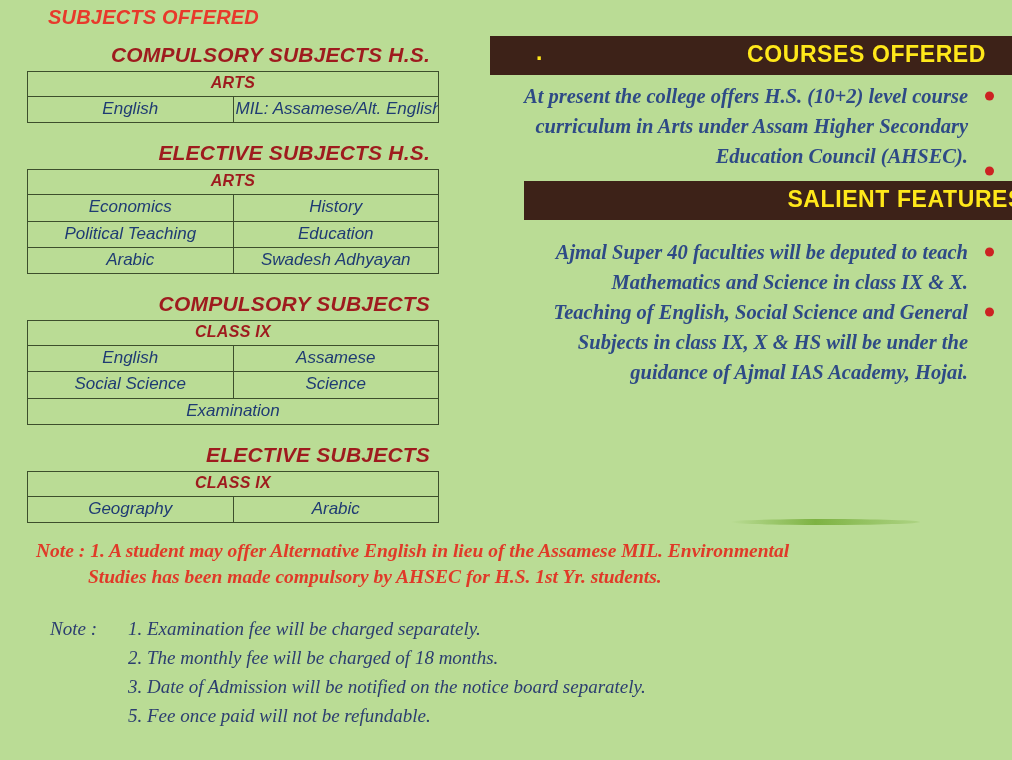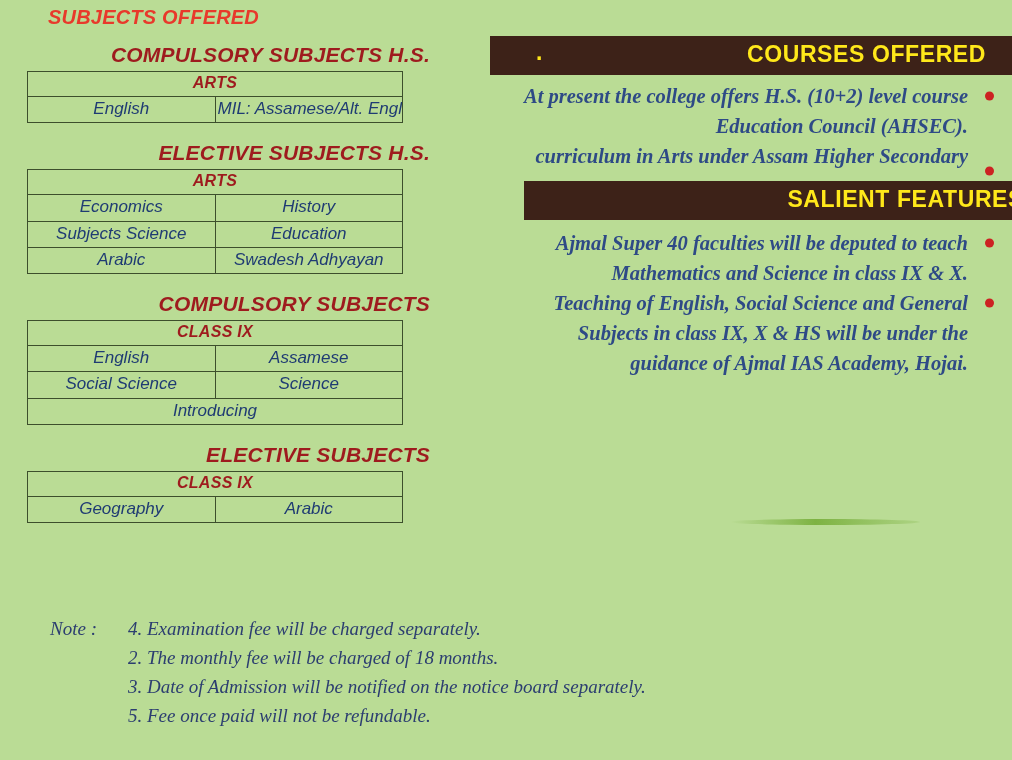--- a/index.html
+++ b/index.html
@@ -41,21 +41,21 @@
     font-size: 21px;
     font-weight: bold;
     text-align: right;
     letter-spacing: 0.2px;
     margin: 0;
     padding: 0;
     font-family: "Liberation Sans", sans-serif;
   }
   .subj-table {
     border-collapse: collapse;
-    width: 376px;
+    width: 412px;
     margin: 4px 12px 0 27px;
     table-layout: fixed;
     padding-left: 40px;
   }
   .subj-table td {
     border: 1.5px solid #3d4f2c;
     text-align: center;
     color: #1f3b73;
     font-size: 17px;
     font-family: "Liberation Sans", sans-serif;
@@ -219,21 +219,21 @@
       <table class="subj-table">
         <tbody>
           <tr>
             <td class="hdr" colspan="2">ARTS</td>
           </tr>
           <tr>
             <td>Economics</td>
             <td>History</td>
           </tr>
           <tr>
-            <td>Subjects Science</td>
+            <td>Political Teaching</td>
             <td>Education</td>
           </tr>
           <tr>
             <td>Arabic</td>
             <td>Swadesh Adhyayan</td>
           </tr>
         </tbody>
       </table>
     </div>
 
@@ -246,21 +246,21 @@
           </tr>
           <tr>
             <td>English</td>
             <td>Assamese</td>
           </tr>
           <tr>
             <td>Social Science</td>
             <td>Science</td>
           </tr>
           <tr>
-            <td colspan="2">Introducing</td>
+            <td colspan="2">Examination</td>
           </tr>
         </tbody>
       </table>
     </div>
 
     <div class="blk4">
       <div class="sec-title">ELECTIVE SUBJECTS</div>
       <table class="subj-table">
         <tbody>
           <tr>
@@ -283,35 +283,35 @@
       <span class="lead-dot">.</span>
       <span>COURSES OFFERED</span>
     </div>
 
     <div class="rblock" style="margin-top:6px">
       <div class="rline">
         <span>At present the college offers H.S. (10+2) level course</span>
         <span class="bullet"></span>
       </div>
       <div class="rline">
+        <span>curriculum in Arts under Assam Higher Secondary</span>
+      </div>
+      <div class="rline">
         <span>Education Council (AHSEC).</span>
-      </div>
-      <div class="rline">
-        <span>curriculum in Arts under Assam Higher Secondary</span>
       </div>
       <div class="rline tight">
         <span class="bullet"></span>
       </div>
     </div>
 
     <div class="banner banner-salient" style="margin-top:10px">
       <span>SALIENT FEATURES</span>
     </div>
 
-    <div class="rblock" style="margin-top:8px">
+    <div class="rblock" style="margin-top:17px">
       <div class="rline">
         <span>Ajmal Super 40 faculties will be deputed to teach</span>
         <span class="bullet"></span>
       </div>
       <div class="rline">
         <span>Mathematics and Science in class IX &amp; X.</span>
       </div>
       <div class="rline">
         <span>Teaching of English, Social Science and General</span>
         <span class="bullet"></span>
@@ -320,25 +320,30 @@
         <span>Subjects in class IX, X &amp; HS will be under the</span>
       </div>
       <div class="rline">
         <span>guidance of Ajmal IAS Academy, Hojai.</span>
       </div>
     </div>
   </div>
 
   <div class="deco-line"></div>
 
+  <div class="note-red">
+    <span>Note :</span>
+    <span>1. A student may offer Alternative English in lieu of the Assamese MIL. Environmental</span>
+    <span class="indent">Studies has been made  compulsory by AHSEC for H.S. 1st Yr. students.</span>
+  </div>
 
   <div class="note-blue">
     <div class="nb-row">
       <div class="nb-label">Note :</div>
-      <div class="nb-text">4. Examination fee  will be charged separately.</div>
+      <div class="nb-text">1. Examination fee  will be charged separately.</div>
     </div>
     <div class="nb-row cont">
       <div class="nb-label"></div>
       <div class="nb-text">2. The monthly fee  will be charged of 18 months.</div>
     </div>
     <div class="nb-row cont">
       <div class="nb-label"></div>
       <div class="nb-text">3. Date of Admission will be notified on the notice board separately.</div>
     </div>
     <div class="nb-row cont">

